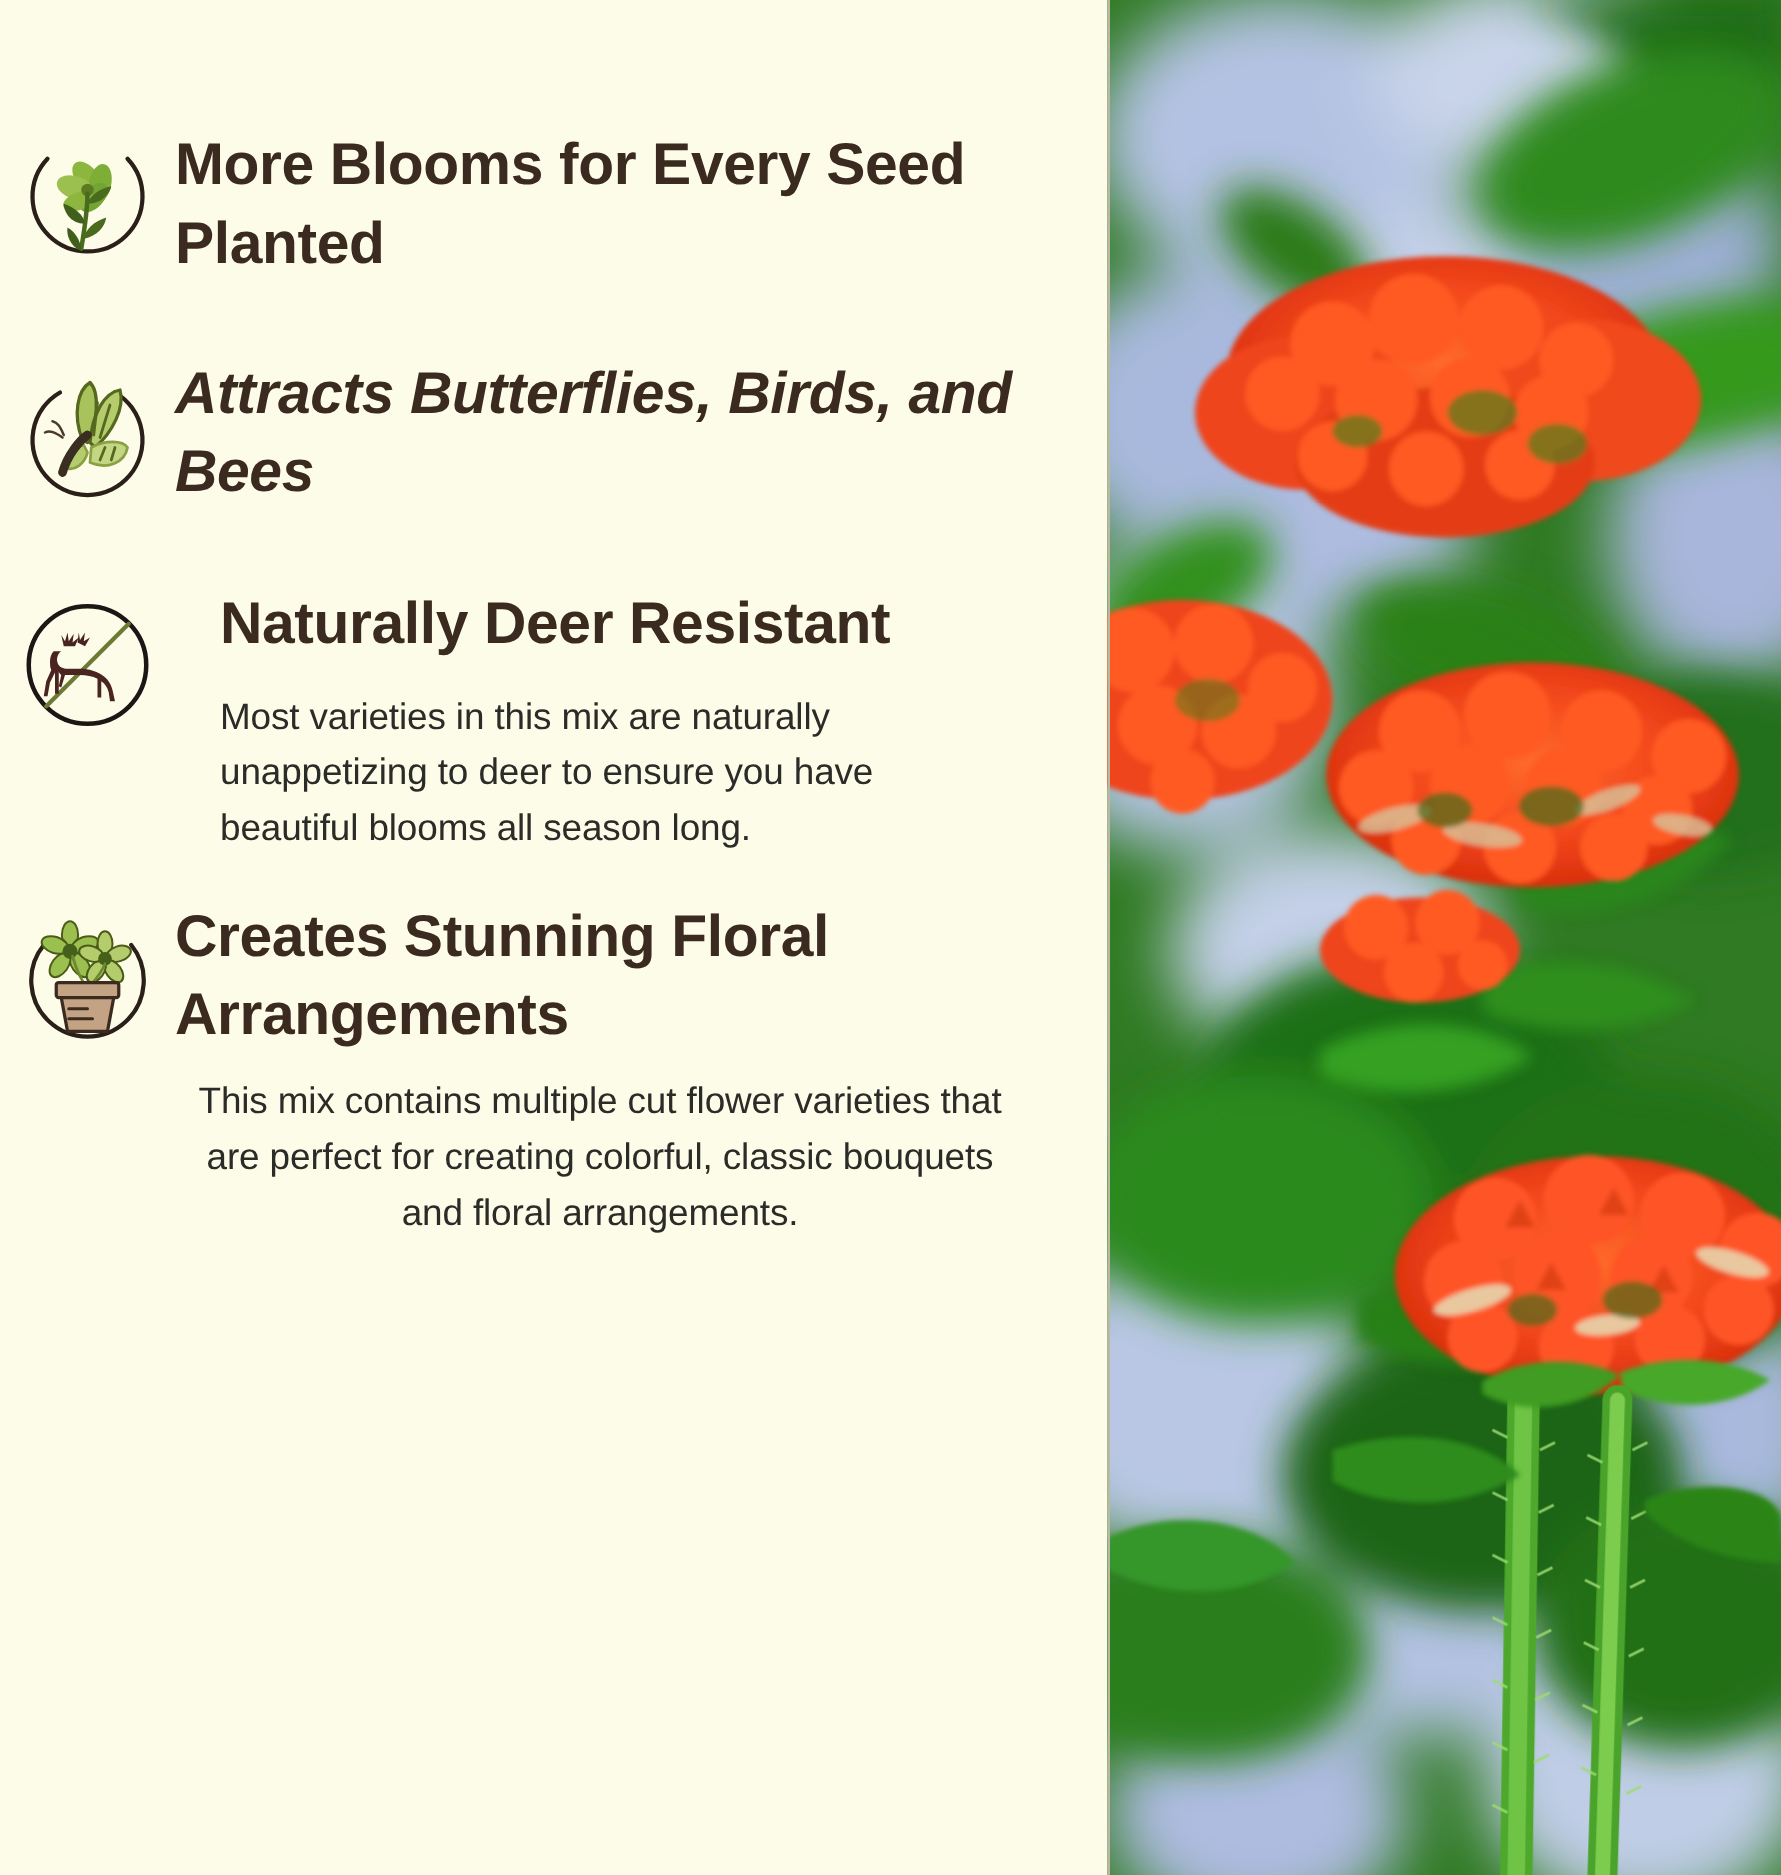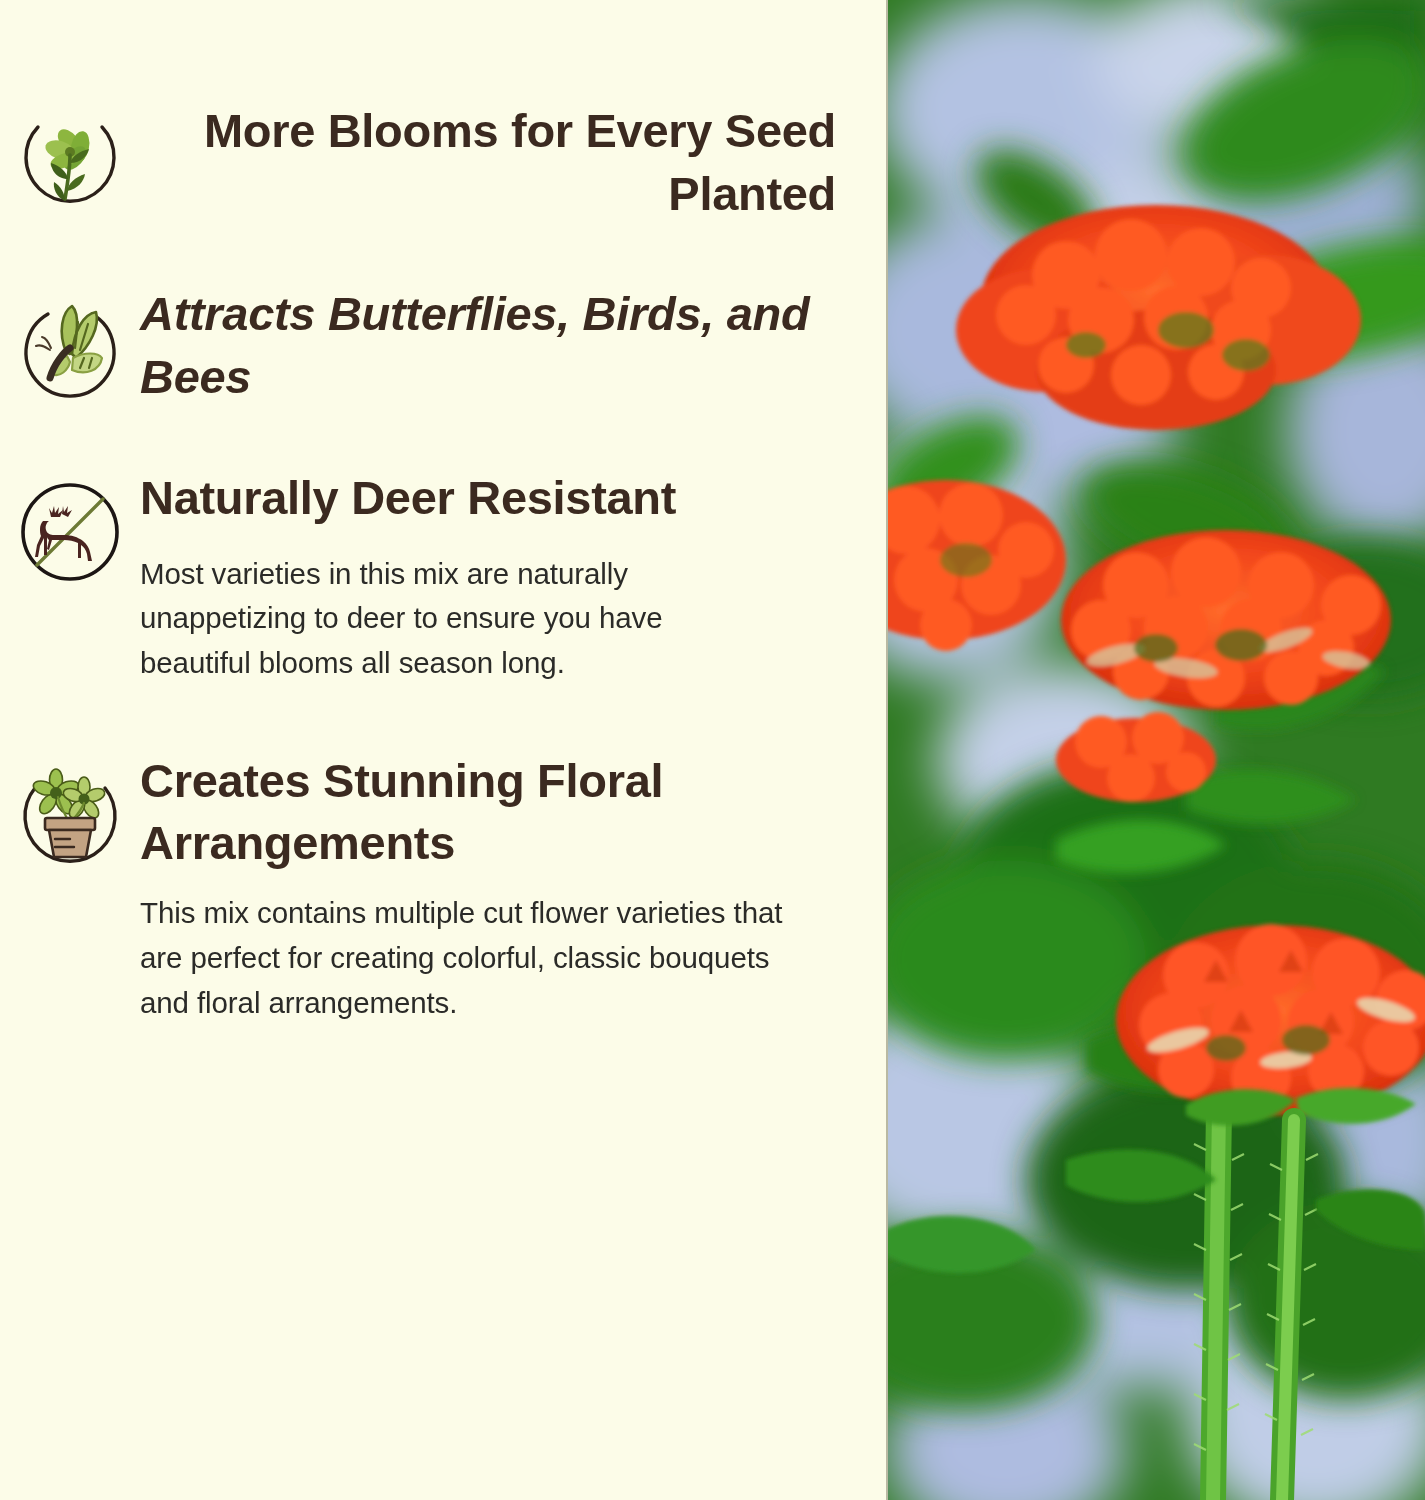--- a/index.html
+++ b/index.html
@@ -29,23 +29,23 @@
     padding: 100px 0 0 0;
     position: relative;
     flex: 0 0 886px;
   }
 
   .benefit-row {
     display: flex;
     align-items: flex-start;
     padding-right: 30px;
   }
-  .benefit-row.r1 { margin-bottom: 49px; text-align: right; }
+  .benefit-row.r1 { margin-bottom: 49px; }
   .benefit-row.r2 { margin-bottom: 50px; font-style: italic; }
-  .benefit-row.r3 { margin-bottom: 64px; }
+  .benefit-row.r3 { margin-bottom: 32px; gap: 36px; }
 
   .icon-wrap {
     flex: 0 0 140px;
     display: flex;
     justify-content: center;
     padding-top: 13px;
   }
   .icon-wrap svg { display: block; }
 
   .benefit-text { flex: 1 1 auto; padding-right: 20px; }
@@ -64,21 +64,21 @@
     line-height: 1.52;
     color: #2b2b28;
     max-width: 700px;
     letter-spacing: -0.1px;
   }
 
   
   .r1 .benefit-desc { max-width: 650px; }
   .r2 .benefit-desc { max-width: 700px; }
   .r3 .benefit-desc { max-width: 640px; }
-  .r4 .benefit-desc { max-width: 680px; }
+  .r4 .benefit-desc { max-width: 680px; text-align: center; }
 
   .r3 .benefit-title { margin-bottom: 22px; }
   .r4 .benefit-title { margin-bottom: 16px; }
 
   
   .photo-panel {
     flex: 0 0 539px;
     width: 539px;
     height: 1500px;
     position: relative;

